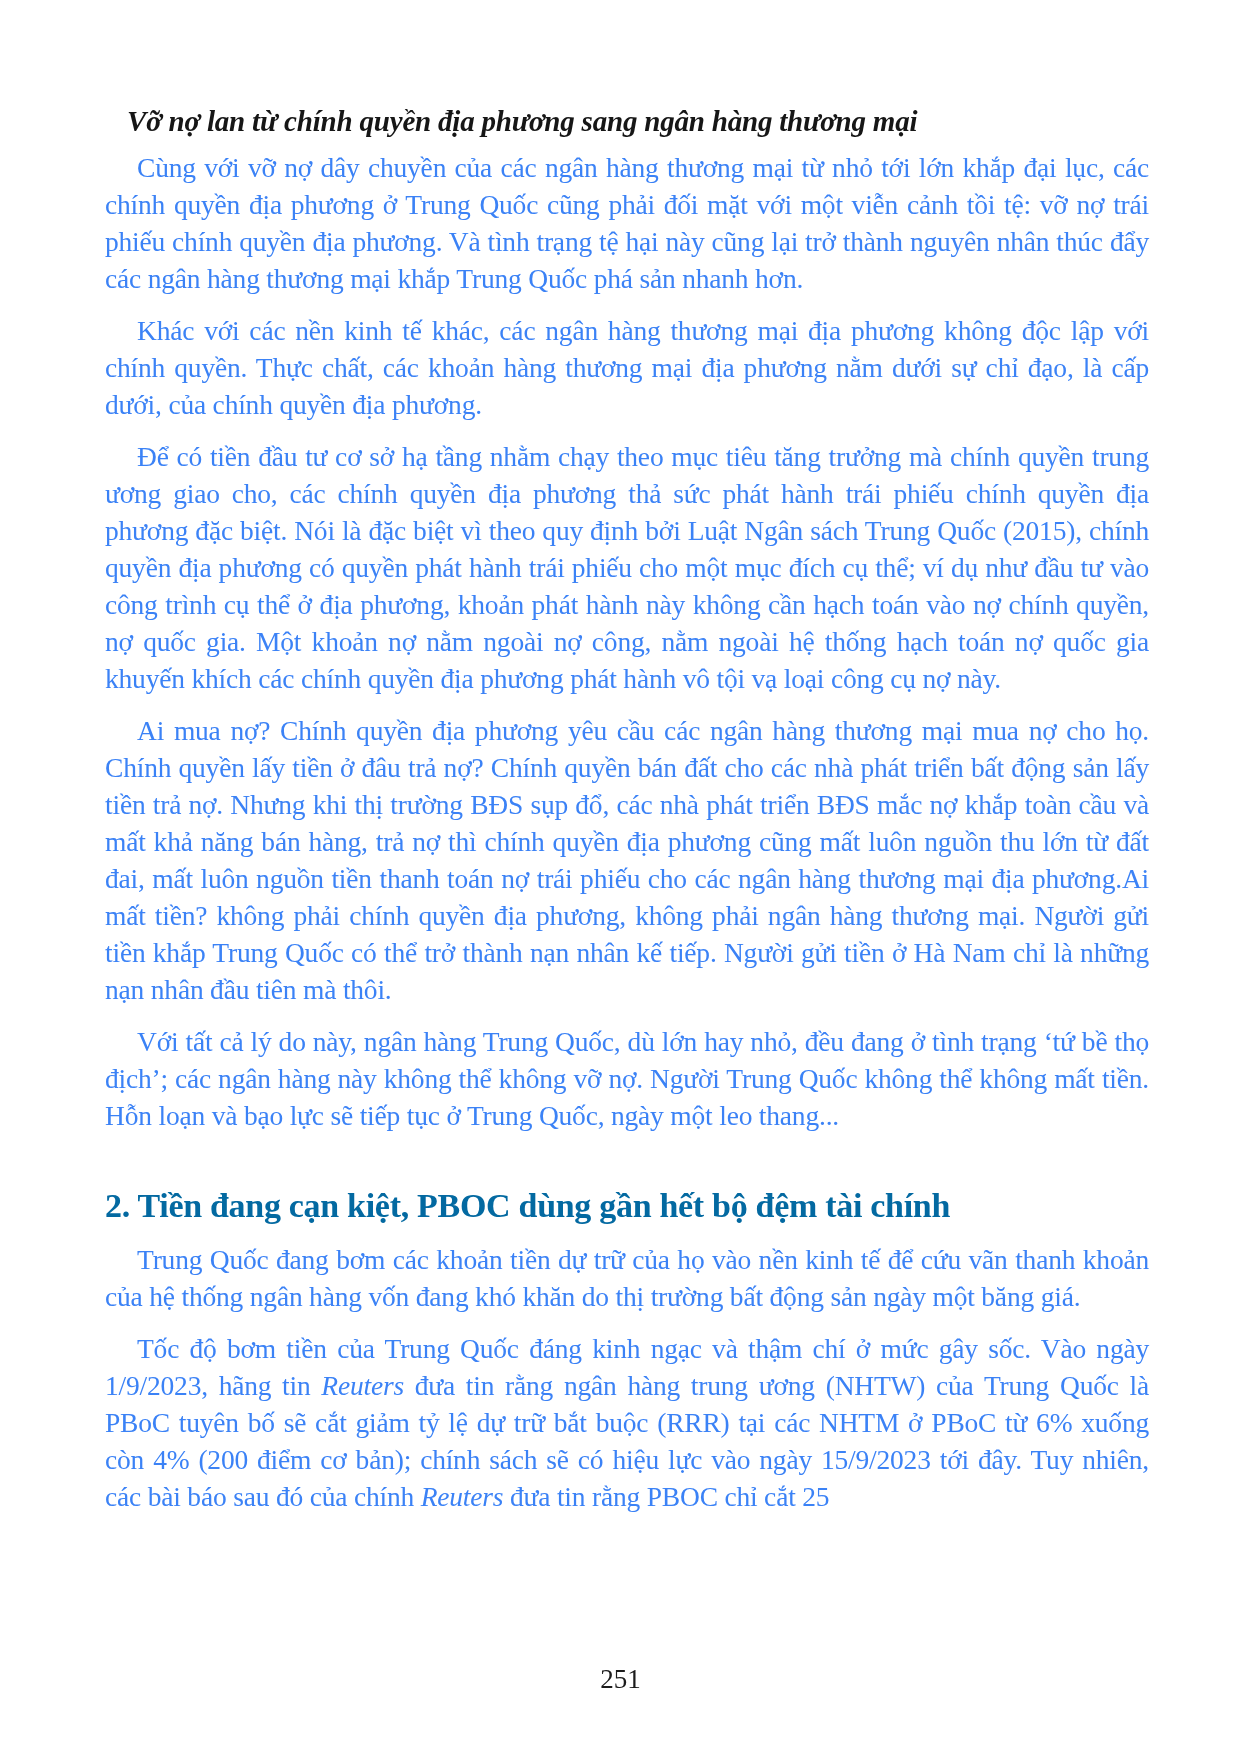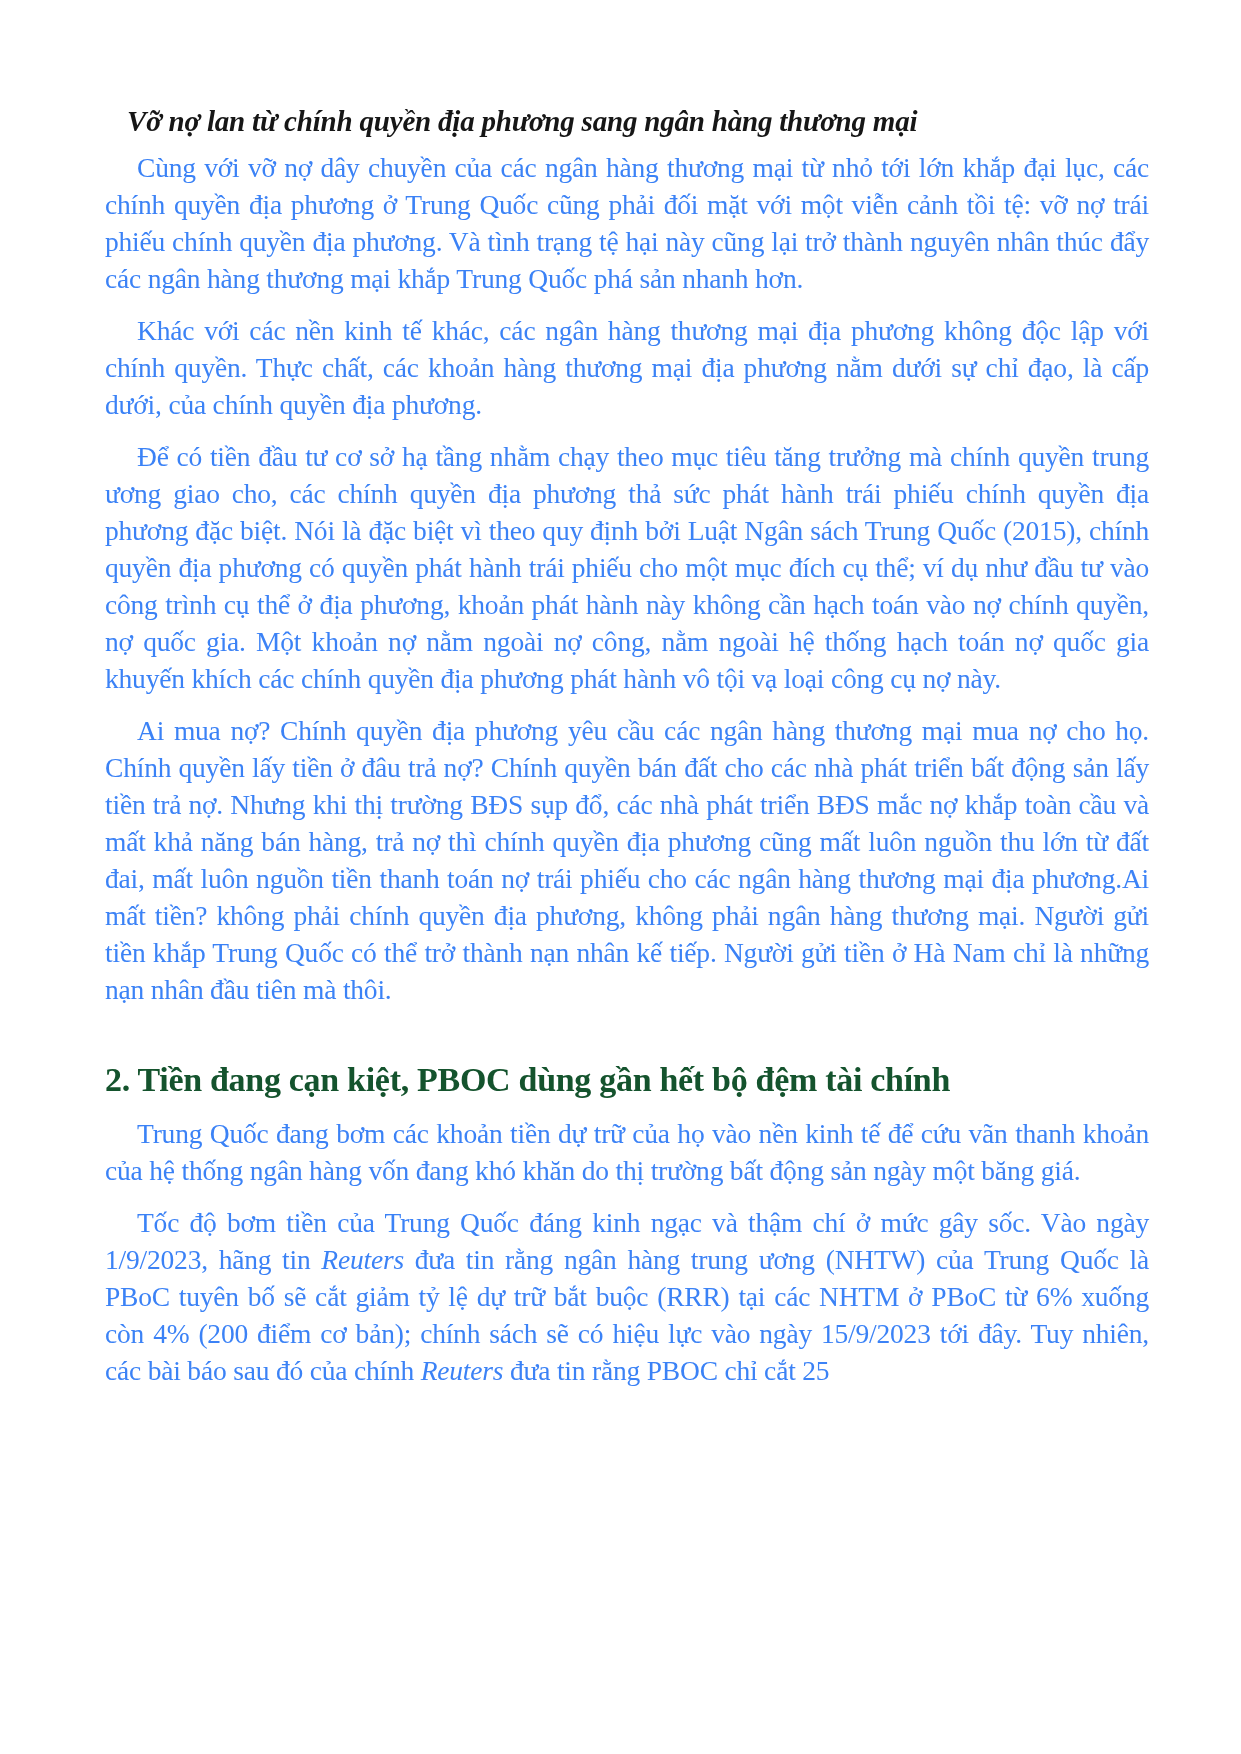--- a/index.html
+++ b/index.html
@@ -43,21 +43,21 @@
   }
   p.body:last-child {
     margin-bottom: 0;
   }
   .section-heading {
     font-size: 34px;
     font-weight: bold;
     line-height: 44px;
     letter-spacing: -0.3px;
     margin: 50px 0 13px 0;
-    color: #14532d;
+    color: #0369a1;
   }
   .page-number {
     position: absolute;
     top: 1664px;
     left: 0;
     width: 100%;
     text-align: center;
     font-size: 27px;
     color: #1b1b1b;
   }
@@ -74,22 +74,24 @@
     <p class="subheading">Vỡ nợ lan từ chính quyền địa phương sang ngân hàng thương mại</p>
 
     <p class="body">Cùng với vỡ nợ dây chuyền của các ngân hàng thương mại từ nhỏ tới lớn khắp đại lục, các chính quyền địa phương ở Trung Quốc cũng phải đối mặt với một viễn cảnh tồi tệ: vỡ nợ trái phiếu chính quyền địa phương. Và tình trạng tệ hại này cũng lại trở thành nguyên nhân thúc đẩy các ngân hàng thương mại khắp Trung Quốc phá sản nhanh hơn.</p>
 
     <p class="body">Khác với các nền kinh tế khác, các ngân hàng thương mại địa phương không độc lập với chính quyền. Thực chất, các khoản hàng thương mại địa phương nằm dưới sự chỉ đạo, là cấp dưới, của chính quyền địa phương.</p>
 
     <p class="body">Để có tiền đầu tư cơ sở hạ tầng nhằm chạy theo mục tiêu tăng trưởng mà chính quyền trung ương giao cho, các chính quyền địa phương thả sức phát hành trái phiếu chính quyền địa phương đặc biệt. Nói là đặc biệt vì theo quy định bởi Luật Ngân sách Trung Quốc (2015), chính quyền địa phương có quyền phát hành trái phiếu cho một mục đích cụ thể; ví dụ như đầu tư vào công trình cụ thể ở địa phương, khoản phát hành này không cần hạch toán vào nợ chính quyền, nợ quốc gia. Một khoản nợ nằm ngoài nợ công, nằm ngoài hệ thống hạch toán nợ quốc gia khuyến khích các chính quyền địa phương phát hành vô tội vạ loại công cụ nợ này.</p>
 
     <p class="body">Ai mua nợ? Chính quyền địa phương yêu cầu các ngân hàng thương mại mua nợ cho họ. Chính quyền lấy tiền ở đâu trả nợ? Chính quyền bán đất cho các nhà phát triển bất động sản lấy tiền trả nợ. Nhưng khi thị trường BĐS sụp đổ, các nhà phát triển BĐS mắc nợ khắp toàn cầu và mất khả năng bán hàng, trả nợ thì chính quyền địa phương cũng mất luôn nguồn thu lớn từ đất đai, mất luôn nguồn tiền thanh toán nợ trái phiếu cho các ngân hàng thương mại địa phương.Ai mất tiền? không phải chính quyền địa phương, không phải ngân hàng thương mại. Người gửi tiền khắp Trung Quốc có thể trở thành nạn nhân kế tiếp. Người gửi tiền ở Hà Nam chỉ là những nạn nhân đầu tiên mà thôi.</p>
 
+    <p class="body">Với tất cả lý do này, ngân hàng Trung Quốc, dù lớn hay nhỏ, đều đang ở tình trạng ‘tứ bề thọ địch’; các ngân hàng này không thể không vỡ nợ. Người Trung Quốc không thể không mất tiền. Hỗn loạn và bạo lực sẽ tiếp tục ở Trung Quốc, ngày một leo thang...</p>
 
     <h2 class="section-heading">2. Tiền đang cạn kiệt, PBOC dùng gần hết bộ đệm tài chính</h2>
 
     <p class="body">Trung Quốc đang bơm các khoản tiền dự trữ của họ vào nền kinh tế để cứu vãn thanh khoản của hệ thống ngân hàng vốn đang khó khăn do thị trường bất động sản ngày một băng giá.</p>
 
     <p class="body"><span>Tốc độ bơm tiền của Trung Quốc đáng kinh ngạc và thậm chí ở mức gây sốc. Vào ngày 1/9/2023, hãng tin </span><em>Reuters</em><span> đưa tin rằng ngân hàng trung ương (NHTW) của Trung Quốc là PBoC tuyên bố sẽ cắt giảm tỷ lệ dự trữ bắt buộc (RRR) tại các NHTM ở PBoC từ 6% xuống còn 4% (200 điểm cơ bản); chính sách sẽ có hiệu lực vào ngày 15/9/2023 tới đây. Tuy nhiên, các bài báo sau đó của chính </span><em>Reuters</em><span> đưa tin rằng PBOC chỉ cắt 25</span></p>
 
   </div>
 
+  <div class="page-number">251</div>
 </div>
 
 </body></html>

